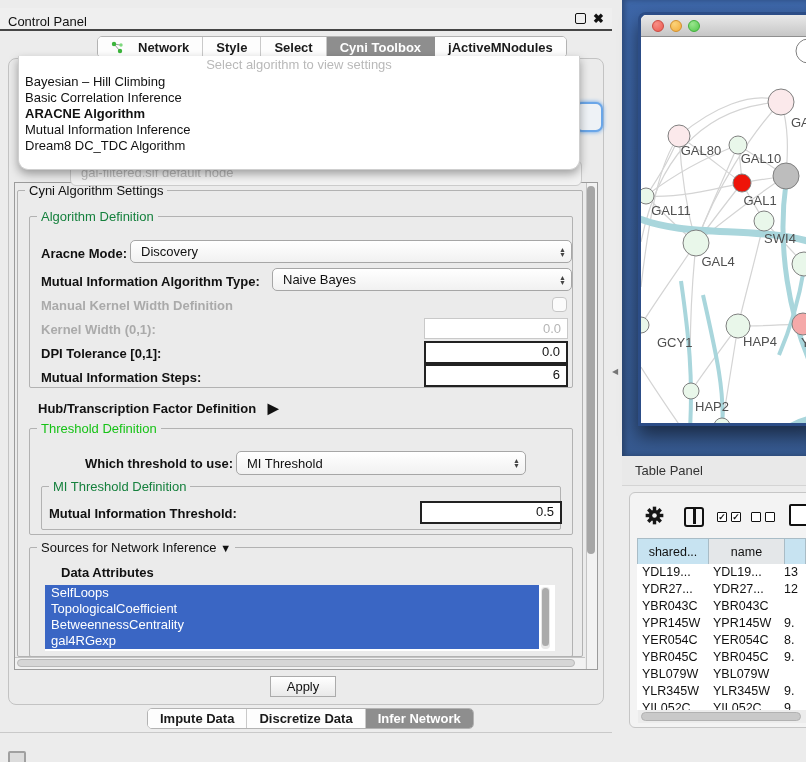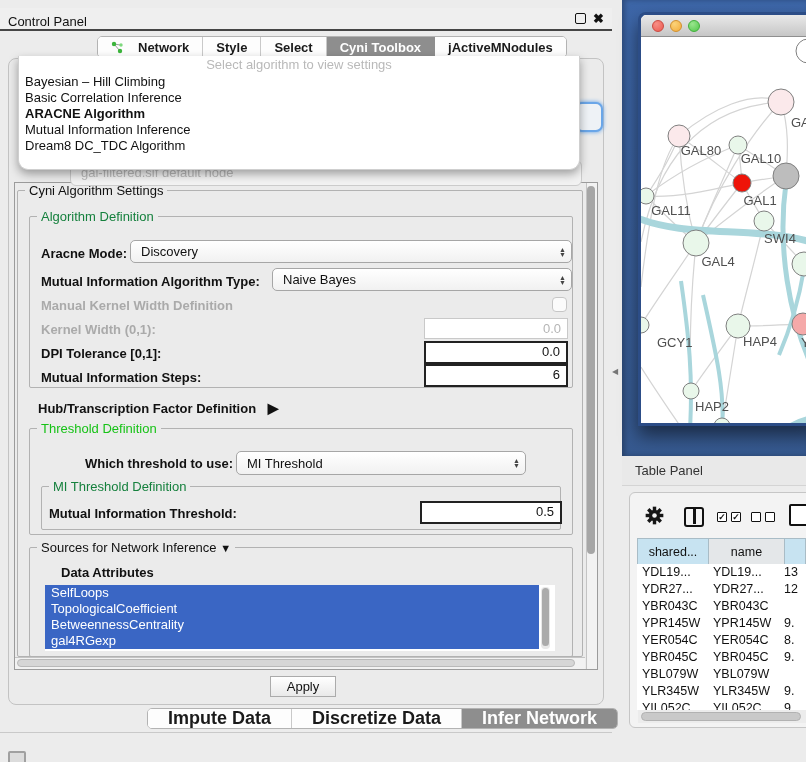--- a/index.html
+++ b/index.html
@@ -67,21 +67,21 @@
   .vscroll { left:586px; top:183px; width:11px; height:486px; background:#f2f2f2; border-left:1px solid #c4c4c4; }
   .vthumb { left:587px; top:186px; width:8px; height:368px; background:#a6a6a6; border-radius:4px; }
   .hscroll { left:15px; top:657px; width:570px; height:12px; background:#f2f2f2; border-top:1px solid #c4c4c4; }
   .hthumb { left:17px; top:659px; width:558px; height:8px; background:#d6d6d6; border:1px solid #b9b9b9; border-radius:4px; }
 
   .apply { left:270px; top:676px; width:66px; height:21px; background:linear-gradient(#ffffff,#e9e9e9);
     border:1px solid #ababab; border-radius:0; font-size:13px; color:#111; text-align:center; line-height:19px; }
 
   .bottabs { left:147px; top:708px; height:21px; display:flex; border:1px solid #b3b3b3;
     border-radius:5px; overflow:hidden; background:#fff; }
-  .btab { font-size:18px; font-weight:bold; color:#1a1a1a; padding:0 20px; display:flex;
+  .btab { font-size:13px; font-weight:bold; color:#1a1a1a; padding:0 12px; display:flex;
     align-items:center; border-right:1px solid #c9c9c9; background:#fdfdfd; }
   .btab:last-child { border-right:none;align-items:center; }
   .btab.sel { background:#8e8e8e; color:#fff; }
   .win-bottom-line { left:0; top:732px; width:612px; height:1px; background:#c9c9c9; }
   .mini-ico { left:8px; top:751px; width:18px; height:13px; border:2px solid #a0a0a0; border-radius:2px; background:#dcdcdc; }
 
   .divider-arrow { left:612px; top:367px; font-size:8px; color:#777; }
 
   
   .desktop { left:622px; top:0; width:184px; height:456px; background:linear-gradient(180deg,#3d66a8,#36598f);

